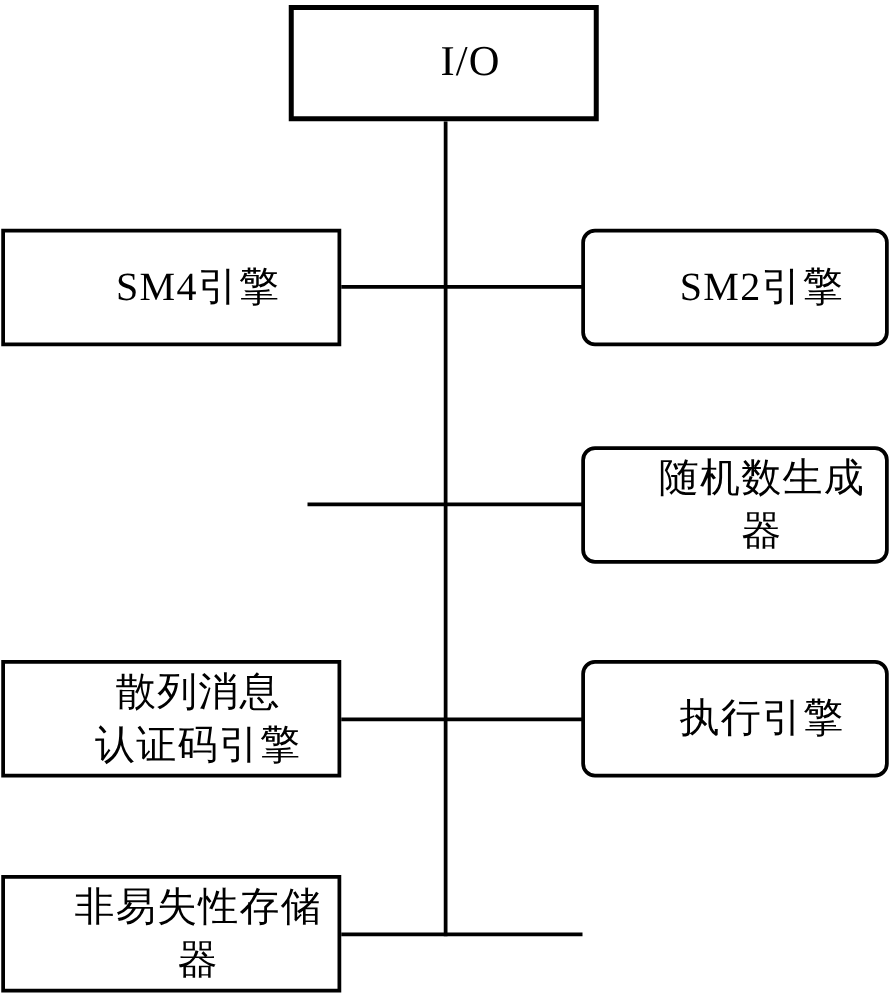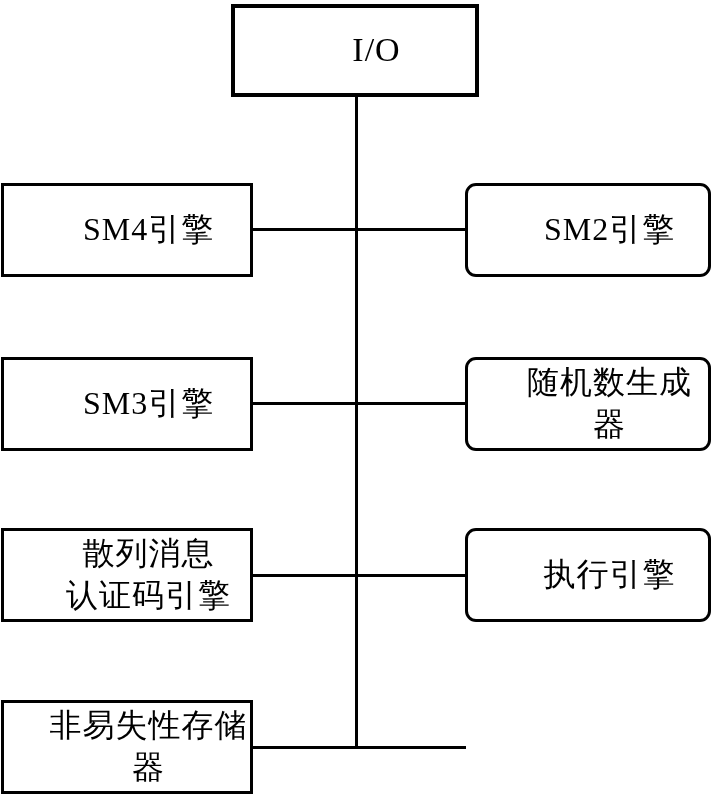--- a/index.html
+++ b/index.html
@@ -35,21 +35,21 @@
     letter-spacing: 1px;
   }
   .box.io {
     left: 231px;
     top: 4px;
     width: 248px;
     height: 93px;
     border-width: 4px;
     font-size: 34px;
   }
-  .col-left  { left: 1px;   width: 252px; }
+  .col-left  { left: 1px;   width: 272px; }
   .col-right { left: 465px; width: 246px; border-radius: 11px; }
   .row-1 { top: 183px; height: 94px; }
   .row-2 { top: 357px; height: 94px; }
   .row-3 { top: 528px; height: 94px; }
   .row-4 { top: 700px; height: 94px; align-items: center; }
   .line {
     position: absolute;
     background: #000000;
     z-index: 1;
   }
@@ -81,23 +81,20 @@
   <div class="line hline h3"></div>
   <div class="line hline h4"></div>
 
   <div class="box io">
     <span class="label">I/O</span>
   </div>
 
   <div class="box col-left row-1">
     <span class="label">SM4引擎</span>
   </div>
-  <div class="box col-left row-2">
-    <span class="label">SM3引擎</span>
-  </div>
   <div class="box col-left row-3">
     <span class="label">散列消息
 认证码引擎</span>
   </div>
   <div class="box col-left row-4">
     <span class="label">非易失性存储器</span>
   </div>
 
   <div class="box col-right row-1">
     <span class="label">SM2引擎</span>

